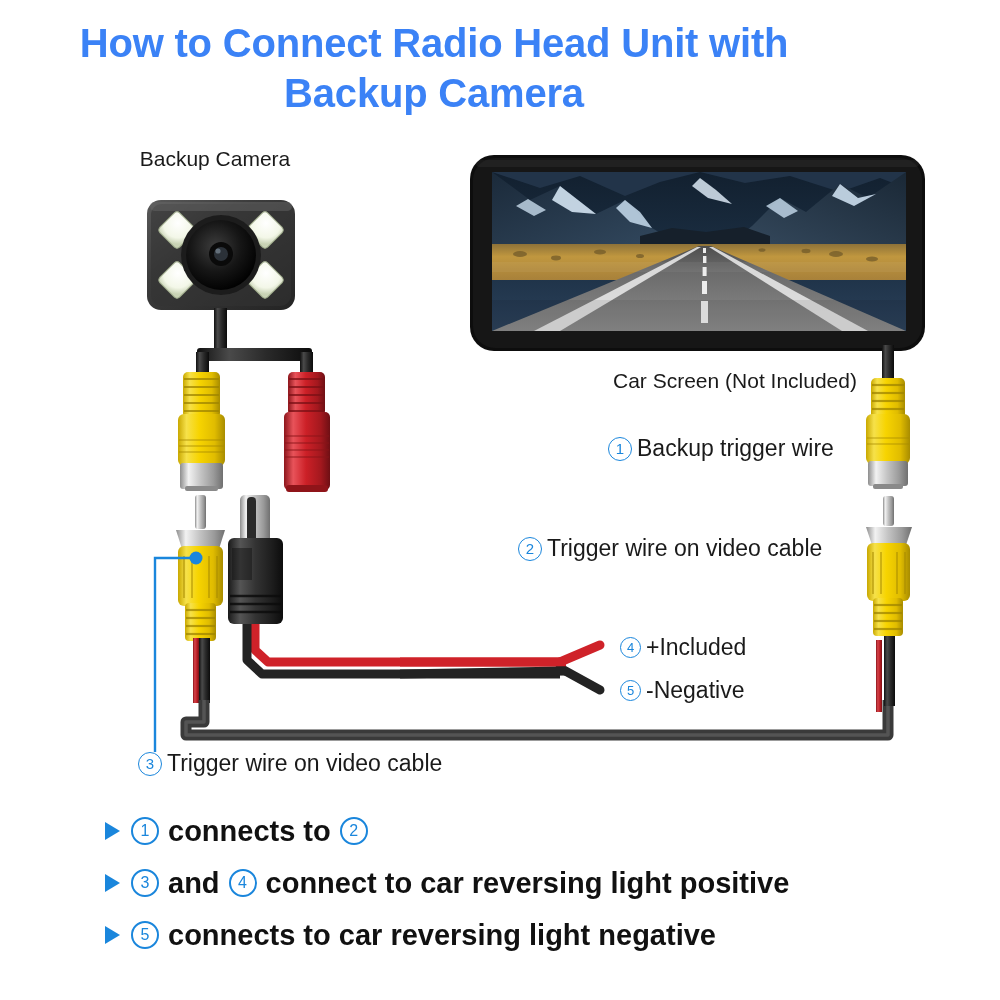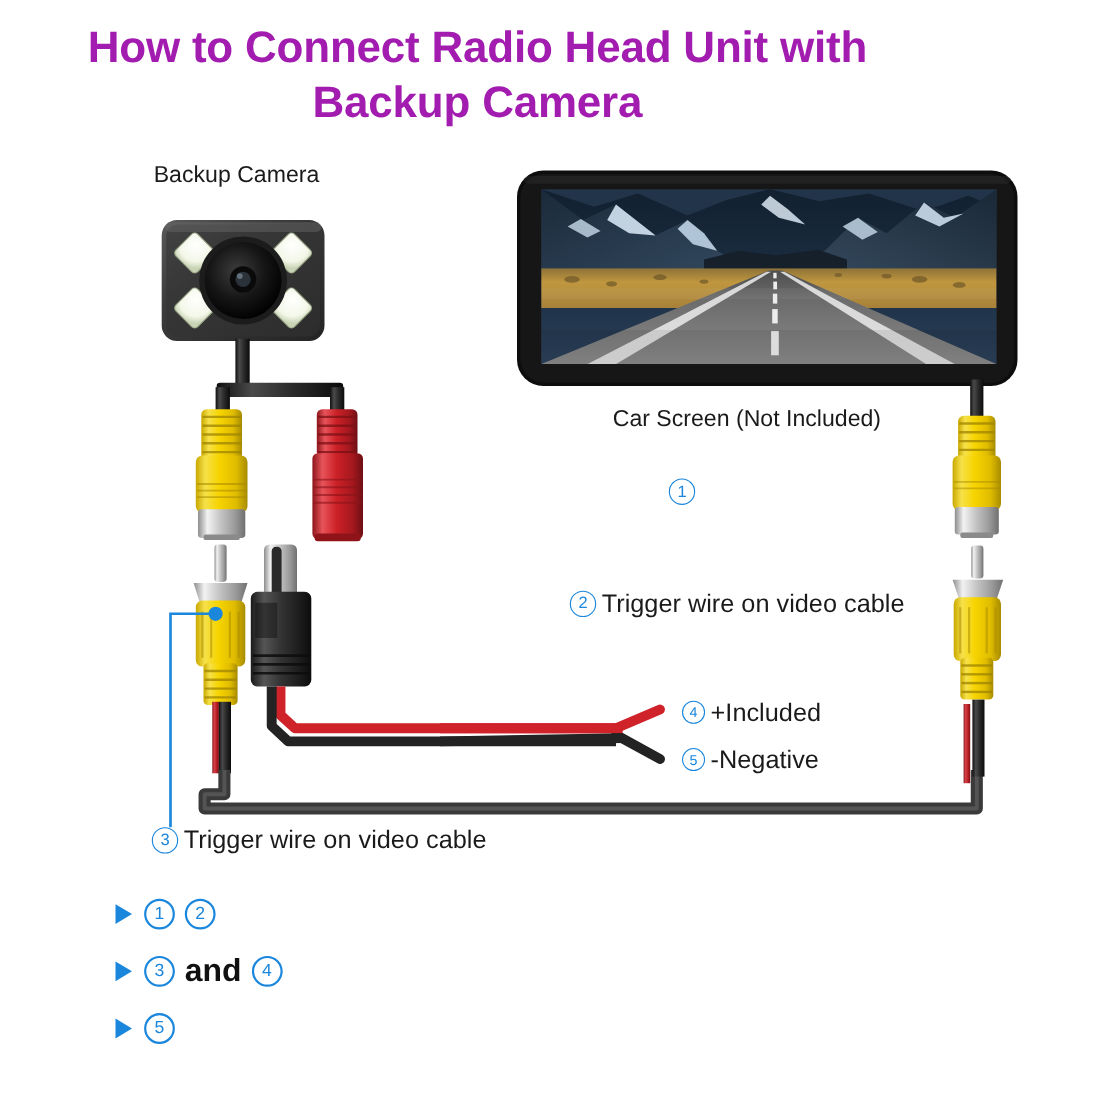--- a/index.html
+++ b/index.html
@@ -6,21 +6,21 @@
   body{
     width:1000px;height:1000px;background:#ffffff;
     font-family:"Liberation Sans", sans-serif;
     overflow:hidden;position:relative;
   }
   #stage{position:absolute;left:0;top:0;width:1000px;height:1000px;}
   svg.layer{position:absolute;left:0;top:0;width:1000px;height:1000px;}
 
   .title{
     position:absolute;left:0;top:18px;width:868px;
-    text-align:center;color:#a21caf;
+    text-align:center;color:#3b82f6;
     font-size:40px;font-weight:bold;line-height:50px;
     letter-spacing:-0.2px;
   }
   .title span{display:block;}
 
   .cap{
     position:absolute;color:#1a1a1a;font-size:21px;line-height:26px;
     text-align:center;white-space:nowrap;
   }
   .cap span{display:block;}
@@ -60,24 +60,25 @@
 
   <div class="title">
     <span>How to Connect Radio Head Unit with</span>
     <span>Backup Camera</span>
   </div>
 
   <div class="cap" style="left:80px;top:146px;width:270px;">
     <span>Backup Camera</span>
   </div>
 
-  <div class="cap" style="left:519px;top:368px;width:320px;">Car Screen (Not Included)</div>
+  <div class="cap" style="left:575px;top:368px;width:320px;">Car Screen (Not Included)</div>
 
   <div class="lbl" style="left:608px;top:435px;">
     <span class="num">1</span>
+    <span>Backup trigger wire</span>
   </div>
 
   <div class="lbl" style="left:518px;top:535px;">
     <span class="num">2</span>
     <span>Trigger wire on video cable</span>
   </div>
 
   <div class="lbl" style="left:138px;top:750px;">
     <span class="num">3</span>
     <span>Trigger wire on video cable</span>
@@ -411,30 +412,33 @@
       <path d="M196 558 L155 558 L155 752" stroke="#1a86dc" stroke-width="2.4" fill="none"></path>
       <circle cx="196" cy="558" r="6.5" fill="#1a86dc"></circle>
     </g>
   </svg>
 
   <div class="bullets">
 
     <div class="brow">
       <span class="tri"></span>
       <span class="bnum">1</span>
+      <span>connects to</span>
       <span class="bnum">2</span>
     </div>
 
     <div class="brow">
       <span class="tri"></span>
       <span class="bnum">3</span>
       <span>and</span>
       <span class="bnum">4</span>
+      <span>connect to car reversing light positive</span>
     </div>
 
     <div class="brow">
       <span class="tri"></span>
       <span class="bnum">5</span>
+      <span>connects to car reversing light negative</span>
     </div>
 
   </div>
 
 </div>
 
 </body></html>

